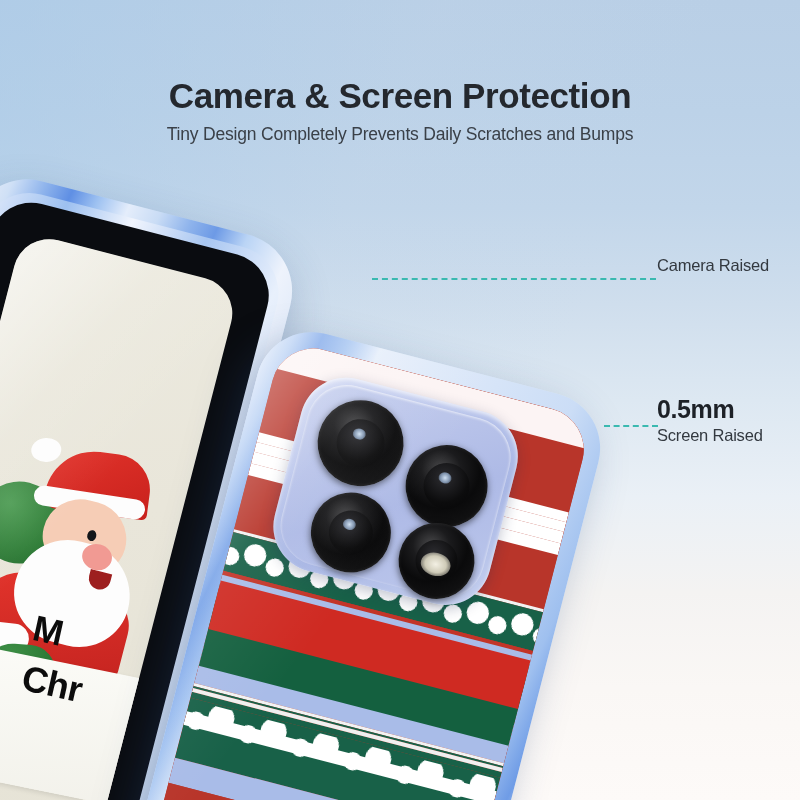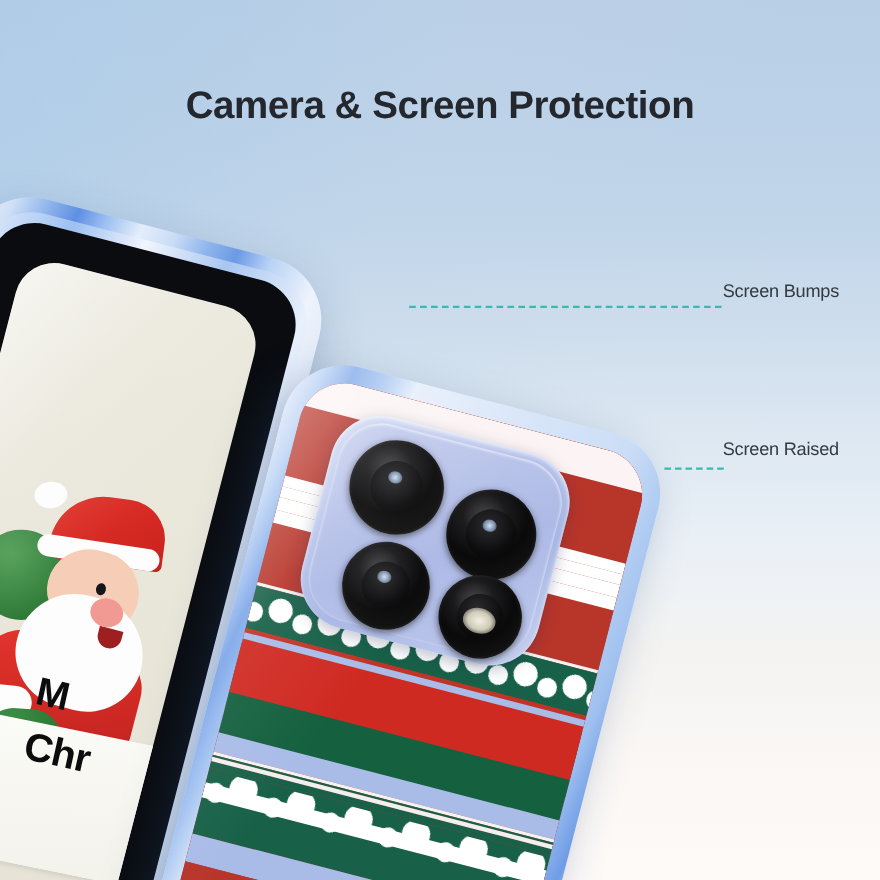--- a/index.html
+++ b/index.html
@@ -416,20 +416,21 @@
     pointer-events: none;
     z-index: 8;
   }
 </style>
 </head>
 <body>
 
 <div id="stage">
 
   <div class="headline">Camera &amp; Screen Protection</div>
+  <div class="subheadline">Tiny Design Completely Prevents Daily Scratches and Bumps</div>
 
   <div id="front-phone">
     <div class="fp-case">
       <div class="fp-case-inner"></div>
     </div>
     <div class="fp-bezel">
       <div class="fp-screen">
 
         <div class="santa-wrap">
           <div class="santa-sack"></div>
@@ -508,21 +509,22 @@
             <div class="flash-glow"></div>
           </div>
       </div>
     </div>
 
     <div class="rp-gloss"></div>
   </div>
 
   <div class="leader" id="leader-screen"></div>
   <div class="callout" id="callout-screen">
-    <div class="label">Screen Bumps</div>
+    <div class="label">Camera Raised</div>
   </div>
 
   <div class="leader" id="leader-corner"></div>
   <div class="callout" id="callout-corner">
+    <div class="value">0.5mm</div>
     <div class="label">Screen Raised</div>
   </div>
 
 </div>
 
 </body></html>

